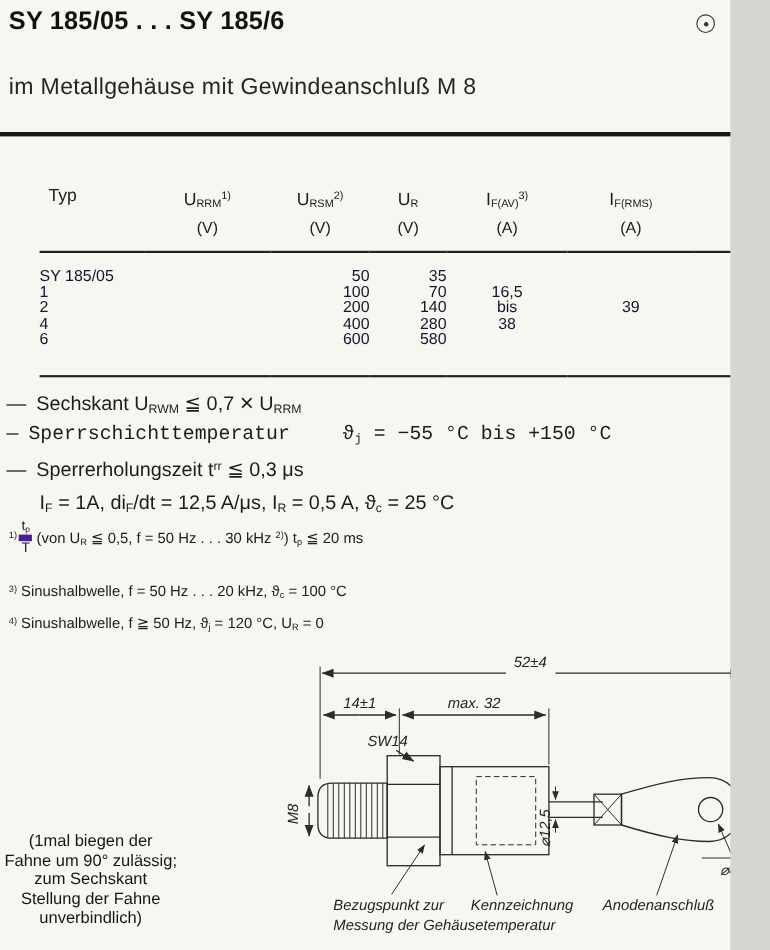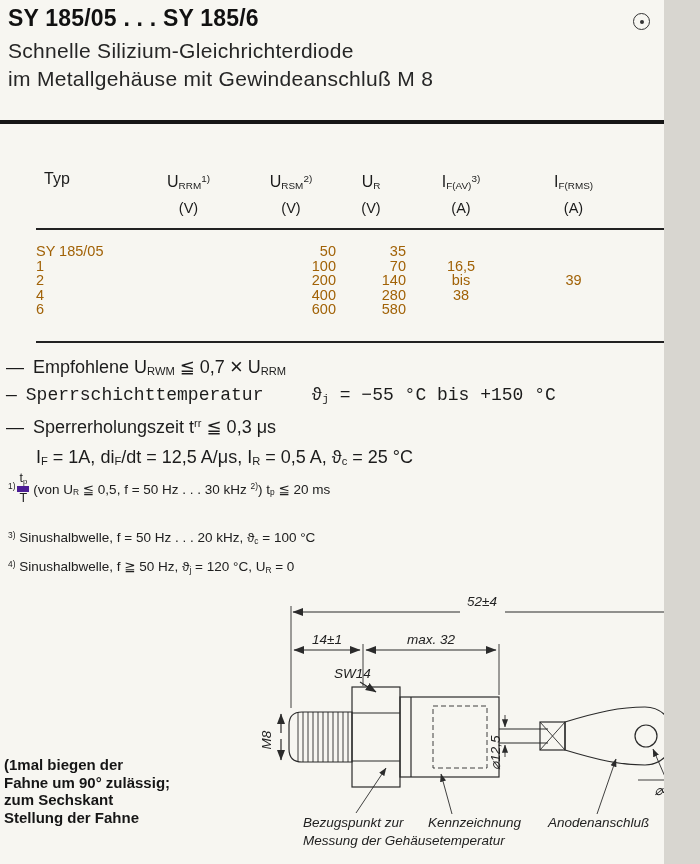--- a/index.html
+++ b/index.html
@@ -16,21 +16,21 @@
   .mark i{width:4px;height:4px;background:#333;border-radius:50%;}
   .rule-thick{left:0;top:120px;width:700px;height:4px;background:#161616;}
 
   
   table.ratings{position:absolute;left:0;top:156px;width:700px;border-collapse:collapse;table-layout:fixed;margin-left:36px;}
   table.ratings th{vertical-align:top;font-weight:400;padding-top:14px;padding-bottom:12px;
                    border-bottom:2px solid #222;font-size:16px;}
   th.h-typ{text-align:left;padding-left:8px;font-size:15.5px;}
   .hsym{line-height:18px;} .hunit{margin-top:5px;font-size:14.5px;}
   .c-col{text-align:center;}
-  table.ratings td{font-size:14.5px;line-height:14.5px;padding:0;color:#a16207;}
+  table.ratings td{font-size:14.5px;line-height:14.5px;padding:0;color:#0f172a;}
   tbody tr:first-child td{padding-top:14px;}
   tbody tr:last-child td{padding-bottom:24px;border-bottom:2px solid #222;}
   td.t-typ{text-align:left;padding-left:8px;}
   td.typ-ind{padding-left:30px;}
   td.c-urrm{text-align:center;}
   td.c-ursm{text-align:right;padding-right:44px;}
   td.c-ur{text-align:right;padding-right:22px;}
   td.c-ifav,td.c-ifrms,td.c-ifsm{text-align:center;}
 
   .sb{font-size:.62em;vertical-align:-.22em;}
@@ -46,32 +46,31 @@
   
   .fnote{left:8px;font-size:13.5px;color:#202020;white-space:nowrap;}
   .f1{top:472px;} .f3{top:530px;} .f4{top:558px;}
   .frac{display:inline-block;text-align:center;vertical-align:middle;margin:0 4px 2px 2px;font-size:12.5px;}
   .frac .num{display:block;border-bottom:6px solid #4c1d95;padding:0 2px;line-height:1.1;}
   .frac .den{display:block;line-height:1.1;}
 
   
   svg.draw{position:absolute;left:0;top:0;width:700px;height:864px;}
   svg.draw text{font-family:"Liberation Sans",sans-serif;font-style:italic;fill:#222;font-size:13.5px;}
-  .sidenote{left:4px;top:756px;font-size:15px;font-weight:700;line-height:17.5px;color:#161616;}
+  .sidenote{left:4px;top:756px;font-size:15px;font-weight:400;line-height:17.5px;color:#161616;text-align:center;}
 </style>
 </head>
 <body>
 
 <div class="page">
 
   <div class="abs title">SY 185/05 . . . SY 185/6</div>
   <div class="abs mark">
       <i></i>
     </div>
-  <div class="abs subtitle sub1">Schnelle Silizium-Gleichrichterdiode</div>
   <div class="abs subtitle sub2">im Metallgehäuse mit Gewindeanschluß M 8</div>
   <div class="abs rule-thick"></div>
 
   <table class="ratings">
     <colgroup>
       <col style="width:95px">
         <col style="width:115px">
         <col style="width:90px">
         <col style="width:70px">
       <col style="width:110px">
@@ -149,21 +148,21 @@
         <td class="c-urrm"></td>
         <td class="c-ursm">600</td>
         <td class="c-ur">580</td>
         <td class="c-ifav"></td>
         <td class="c-ifrms"></td>
         <td class="c-ifsm"></td>
       </tr>
     </tbody>
   </table>
 
-  <div class="abs note n1"><span class="dash">—</span><span>Empfohlene </span><span>U</span><span class="sb">RWM</span><span> ≦ 0,7 </span><span class="big-x">×</span><span> </span><span>U</span><span class="sb">RRM</span></div>
+  <div class="abs note n1"><span class="dash">—</span><span>Sechskant </span><span>U</span><span class="sb">RWM</span><span> ≦ 0,7 </span><span class="big-x">×</span><span> </span><span>U</span><span class="sb">RRM</span></div>
 
   <div class="abs note n2"><span class="dash">—</span><span>Sperrschichttemperatur</span><span class="gapL">ϑ</span><span class="sb">j</span><span> = −55 °C bis +150 °C</span></div>
 
   <div class="abs note n3"><span class="dash">—</span><span>Sperrerholungszeit t</span><span class="sp">rr</span><span> ≦ 0,3 μs</span></div>
 
   <div class="abs note n4"><span>I</span><span class="sb">F</span><span> = 1A, di</span><span class="sb">F</span><span>/dt = 12,5 A/μs, I</span><span class="sb">R</span><span> = 0,5 A, </span><span>ϑ</span><span class="sb">c</span><span> = 25 °C</span></div>
 
   <div class="abs fnote f1"><span class="sp">1)</span><span class="frac"><span class="num"><span>t</span><span class="sb">p</span></span><span class="den">T</span></span><span>(von U</span><span class="sb">R</span><span> ≦ 0,5, f = 50 Hz . . . 30 kHz </span><span class="sp">2)</span><span>) t</span><span class="sb">p</span><span> ≦ 20 ms</span></div>
 
   <div class="abs fnote f3"><span class="sp">3)</span><span> Sinushalbwelle, f = 50 Hz . . . 20 kHz, </span><span>ϑ</span><span class="sb">c</span><span> = 100 °C</span></div>
@@ -251,15 +250,16 @@
     <text x="303" y="845">Messung der Gehäusetemperatur</text>
     <text x="428" y="827">Kennzeichnung</text>
     <text x="548" y="827">Anodenanschluß</text>
   </svg>
 
   <div class="abs sidenote">
     <div>(1mal biegen der</div>
     <div>Fahne um 90° zulässig;</div>
     <div>zum Sechskant</div>
     <div>Stellung der Fahne</div>
+    <div>unverbindlich)</div>
   </div>
 
 </div>
 
 </body></html>

